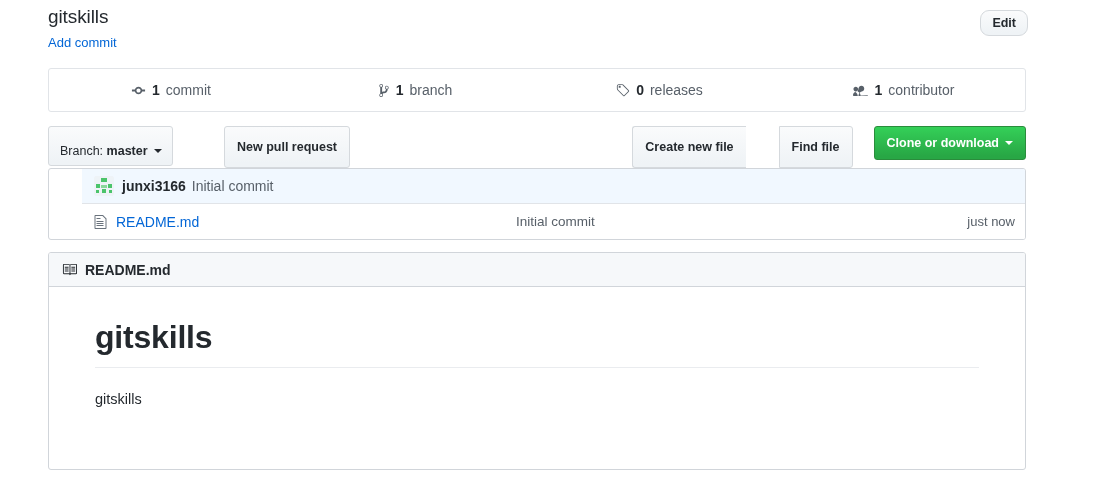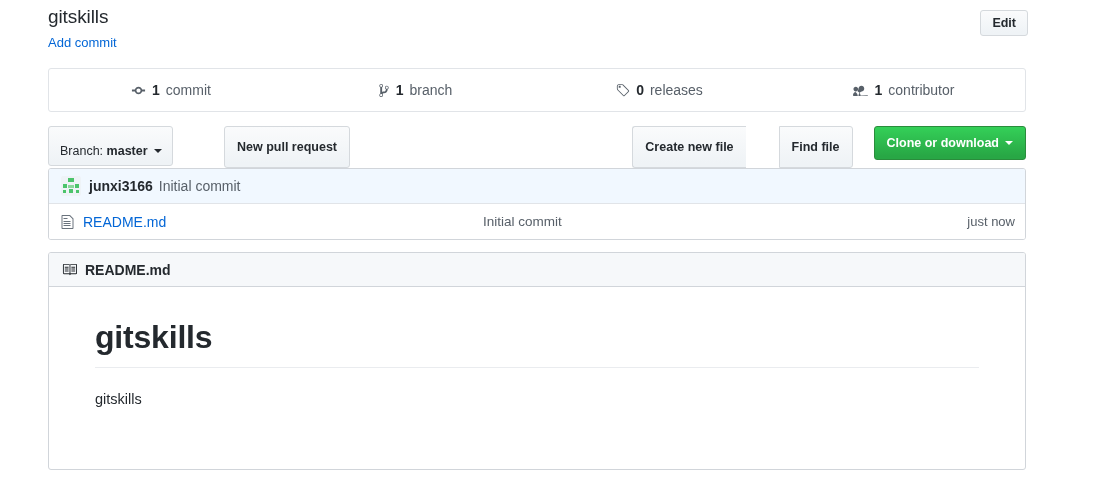--- a/index.html
+++ b/index.html
@@ -45,21 +45,21 @@
   .edit-button {
     position: absolute;
     right: 0px;
     top: 4px;
     padding: 4px 11px;
     font-size: 12.5px;
     font-weight: bold;
     color: #24292e;
     background: linear-gradient(-180deg, #fafbfc 0%, #eff3f6 90%);
     border: 1px solid #d5d9dd;
-    border-radius: 3px;
+    border-radius: 9px;
     line-height: 16px;
     cursor: pointer;
     font-family: "Liberation Sans", sans-serif;
   }
 
   
   .stats-bar {
     position: absolute;
     left: 48px;
     top: 68px;
@@ -151,20 +151,21 @@
   .file-box {
     position: absolute;
     left: 48px;
     top: 168px;
     width: 978px;
     border: 1px solid #d1d5da;
     border-radius: 3px;
     box-sizing: border-box;
     overflow: hidden;
     background: #fff;
+    padding-left: 33px;
   }
   .commit-row {
     background: #f1f8ff;
     border-bottom: 1px solid #e1e4e8;
     height: 35px;
     display: flex;
     align-items: center;
     padding: 0 10px 0 12px;
     box-sizing: border-box;
     font-size: 14px;

